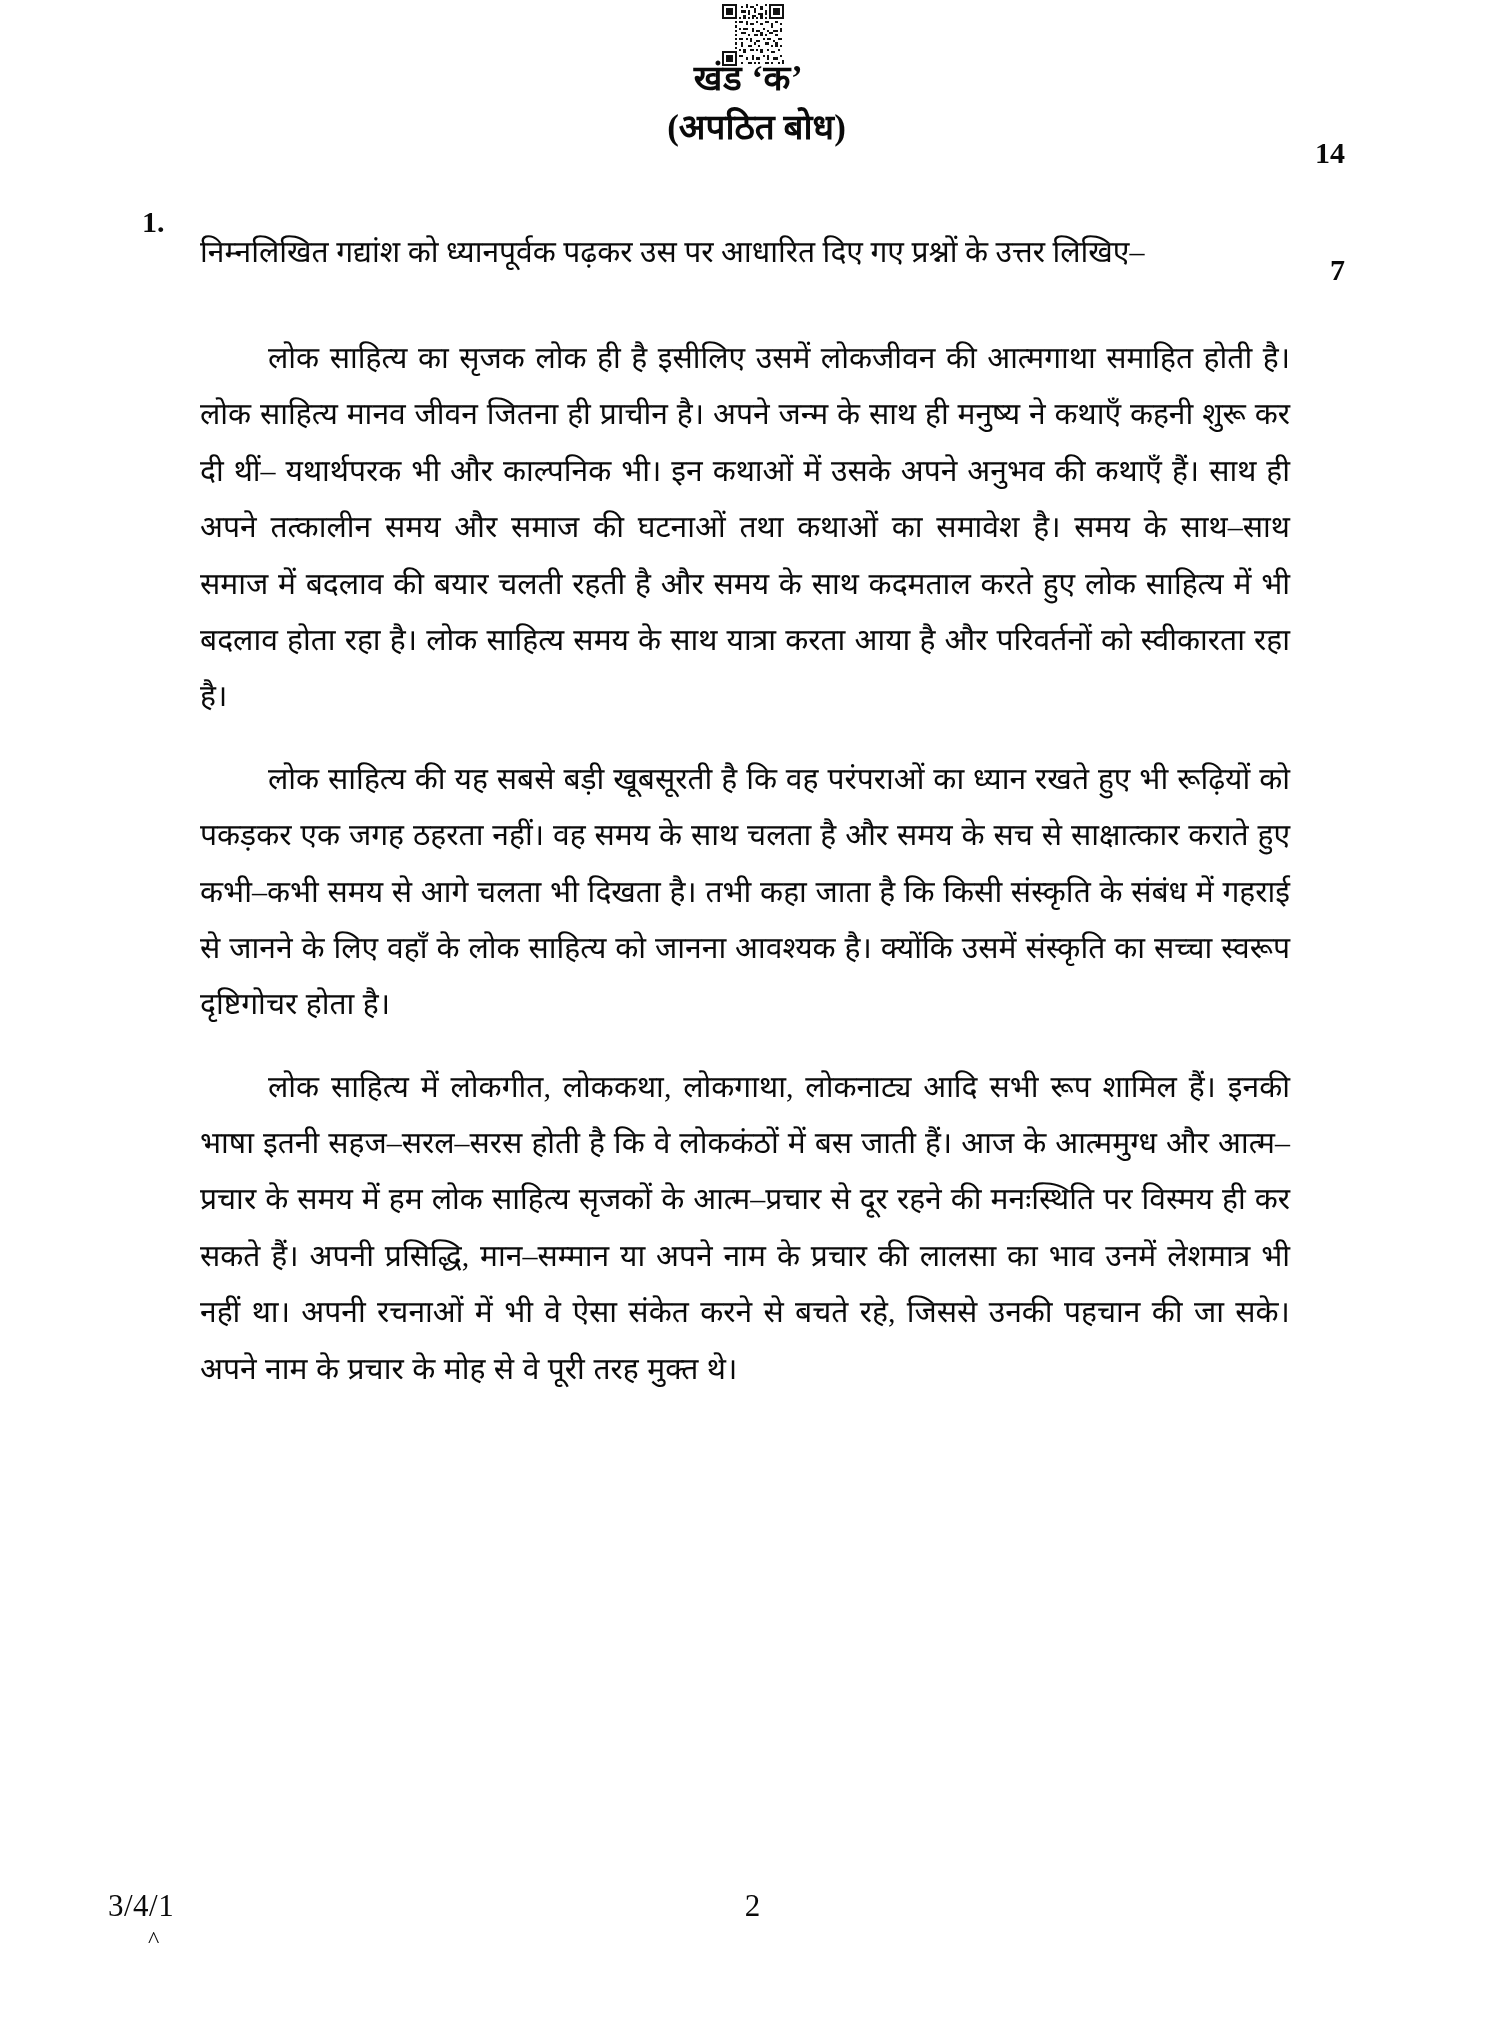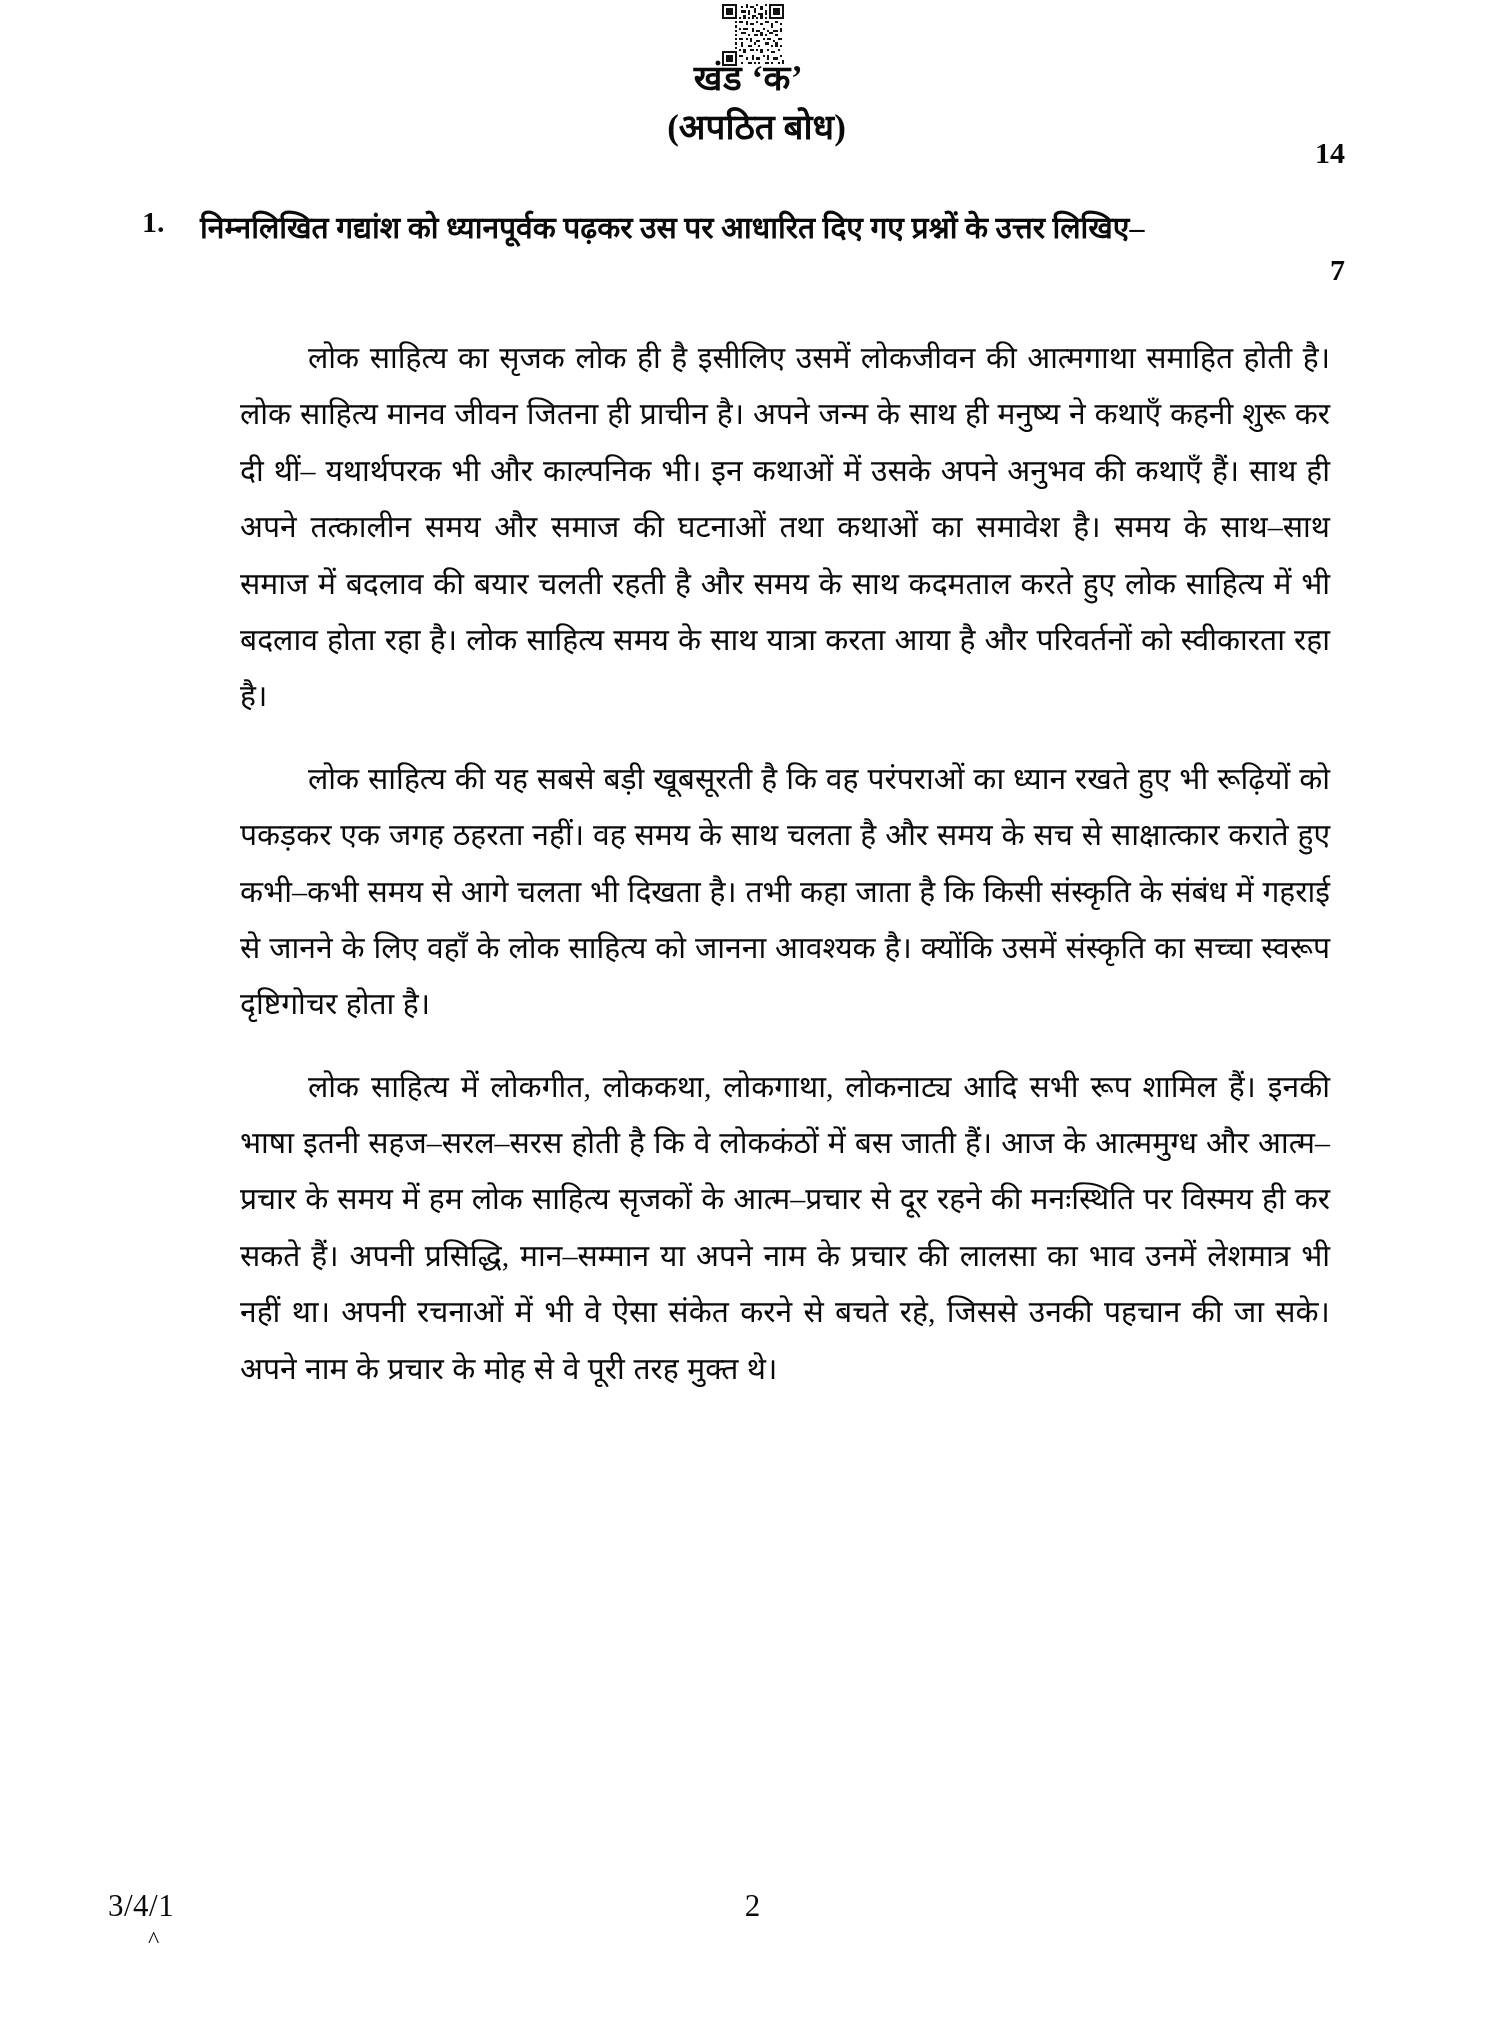--- a/index.html
+++ b/index.html
@@ -80,38 +80,38 @@
     width: 58px;
     font-size: 30px;
     font-weight: 700;
   }
   .q-text {
     margin-left: 58px;
     font-size: 30px;
     line-height: 1.52;
     text-align: justify;
     text-align-last: left;
-    font-weight: 700;
+    font-weight: 400;
+    margin-top: 24px;
   }
   .marks-7 {
     position: absolute;
     top: 253px;
     right: 160px;
     font-size: 30px;
     font-weight: 700;
     font-family: "Liberation Serif", serif;
   }
 
   
   .passage {
     position: absolute;
     top: 330px;
     left: 200px;
     width: 1090px;
-    margin-left: 40px;
   }
   .para {
     font-size: 30px;
     line-height: 1.88;
     text-align: justify;
     text-align-last: left;
     text-indent: 68px;
     margin: 0 0 26px 0;
     word-spacing: 1px;
   }

